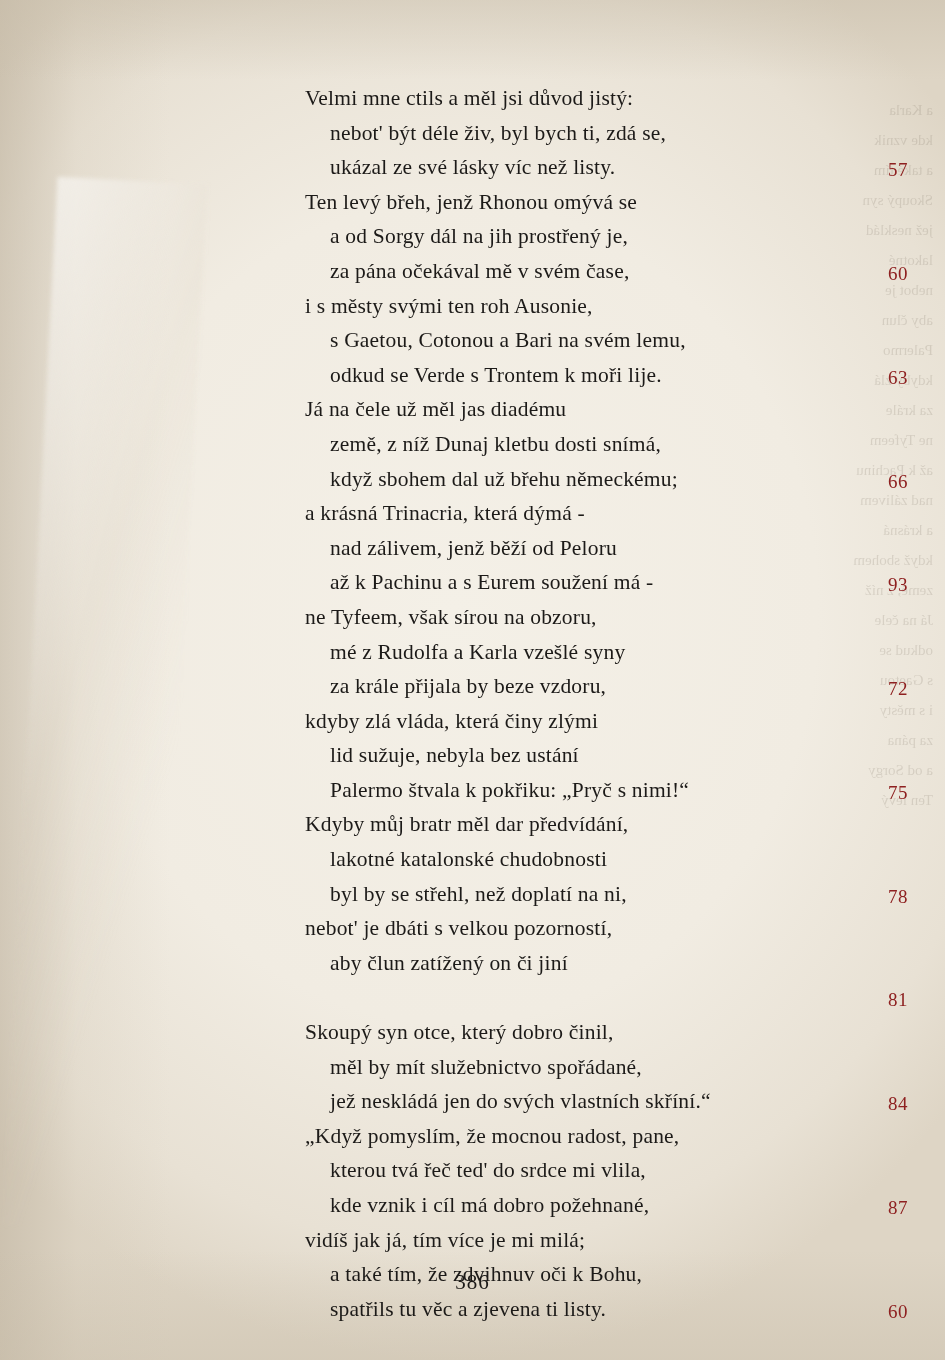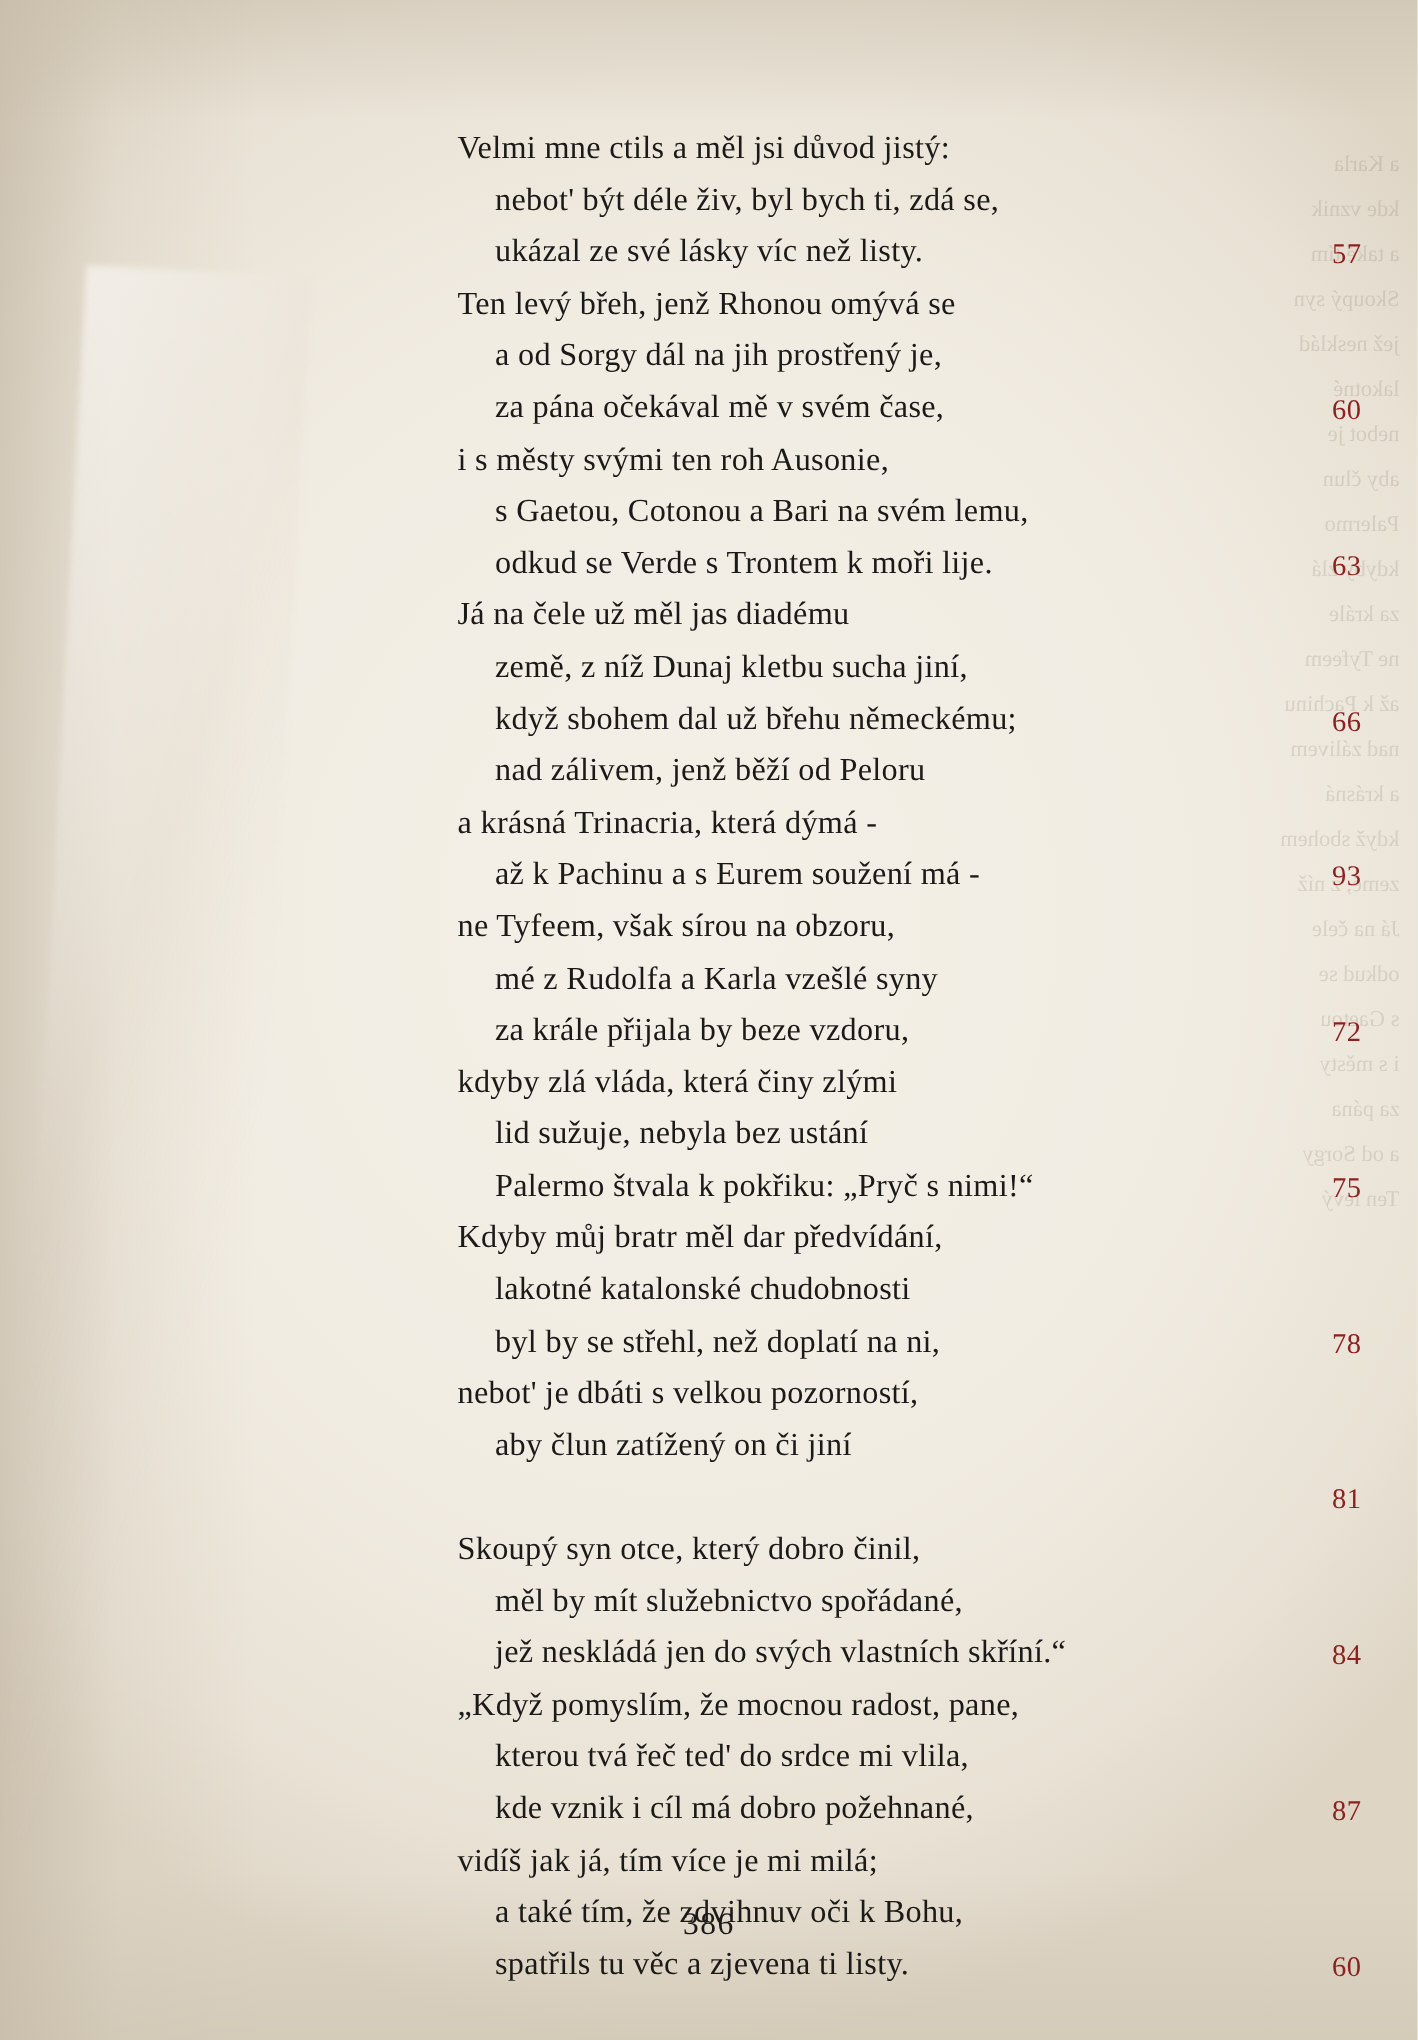--- a/index.html
+++ b/index.html
@@ -190,31 +190,31 @@
         <div class="verse indent1">s Gaetou, Cotonou a Bari na svém lemu,</div>
       </div>
       <div class="line-row">
         <div class="verse indent1">odkud se Verde s Trontem k moři lije.</div>
         <div class="num">63</div>
       </div>
       <div class="line-row">
         <div class="verse indent0">Já na čele už měl jas diadému</div>
       </div>
       <div class="line-row">
-        <div class="verse indent1">země, z níž Dunaj kletbu sucha jiní,</div>
+        <div class="verse indent1">země, z níž Dunaj kletbu dosti snímá,</div>
       </div>
       <div class="line-row">
         <div class="verse indent1">když sbohem dal už břehu německému;</div>
         <div class="num">66</div>
       </div>
       <div class="line-row">
+        <div class="verse indent0">a krásná Trinacria, která dýmá -</div>
+      </div>
+      <div class="line-row">
         <div class="verse indent1">nad zálivem, jenž běží od Peloru</div>
-      </div>
-      <div class="line-row">
-        <div class="verse indent0">a krásná Trinacria, která dýmá -</div>
       </div>
       <div class="line-row">
         <div class="verse indent1">až k Pachinu a s Eurem soužení má -</div>
         <div class="num">93</div>
       </div>
       <div class="line-row">
         <div class="verse indent0">ne Tyfeem, však sírou na obzoru,</div>
       </div>
       <div class="line-row">
         <div class="verse indent1">mé z Rudolfa a Karla vzešlé syny</div>

